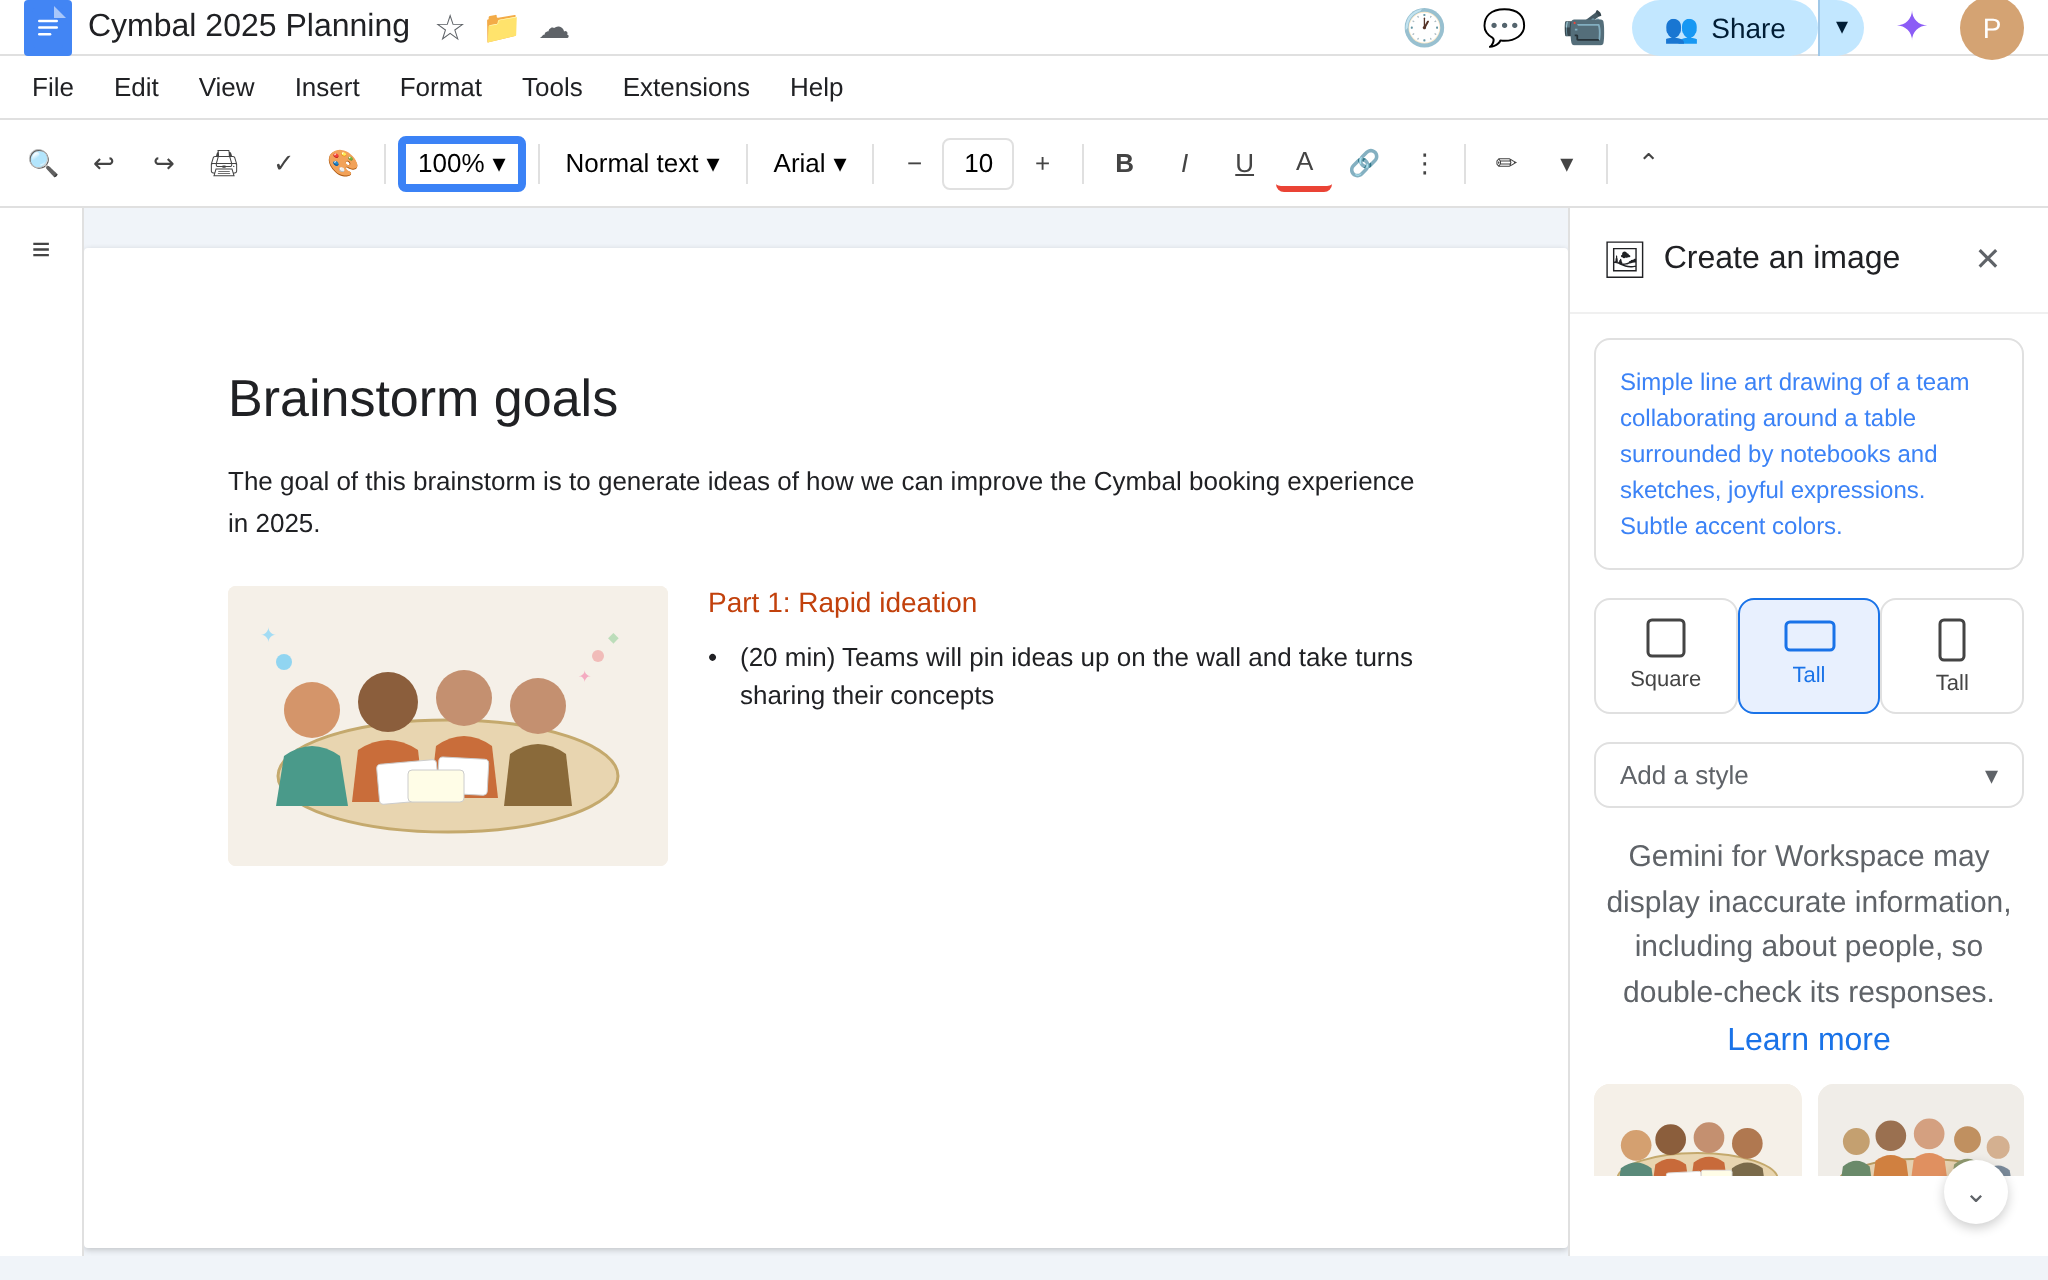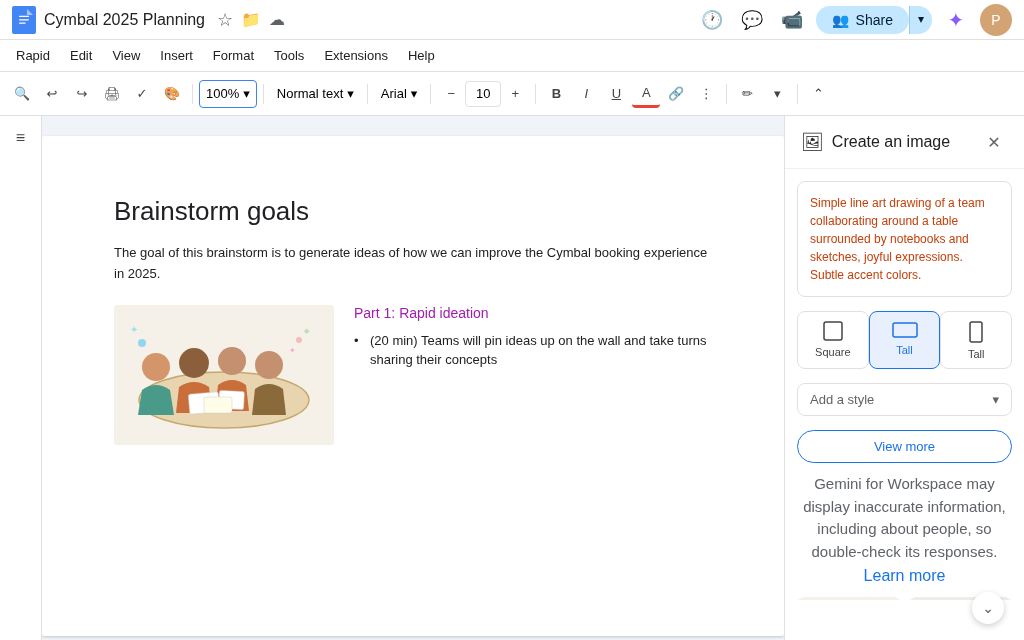--- a/index.html
+++ b/index.html
@@ -1,21 +1,21 @@
 <!DOCTYPE html>
 <html><head>
   <meta charset="utf-8">
   <style>
     * { box-sizing: border-box; margin: 0; padding: 0; }
     body { font-family: 'Arial', sans-serif; font-size: 13px; background: #f0f4f9; overflow: hidden; width: 1024px; height: 640px; }
 
     
     .title-bar {
       display: flex; align-items: center; gap: 8px;
-      background: #fff; padding: 4px 12px; height: 40px;
+      background: #fff; padding: 4px 12px; height: 28px;
       border-bottom: 1px solid #e0e0e0;
       text-align: center;
     }
     .doc-icon { width: 24px; height: 28px; background: #4285f4; border-radius: 2px; position: relative; display: flex; align-items: center; justify-content: center; }
     .doc-icon::before { content: ''; position: absolute; top: 3px; right: 3px; width: 0; height: 0; border-left: 6px solid #a8c7fa; border-top: 6px solid transparent; background: transparent; }
     .doc-icon svg { width: 16px; height: 20px; }
     .title-bar-title { font-size: 16px; font-weight: 400; color: #202124; }
     .title-bar-actions { display: flex; align-items: center; gap: 8px; margin-left: 4px; }
     .title-bar-actions span { font-size: 16px; color: #5f6368; cursor: pointer; }
     .spacer { flex: 1; }
@@ -37,52 +37,52 @@
 
     
     .toolbar {
       display: flex; align-items: center; gap: 2px;
       background: #fff; padding: 4px 8px; height: 44px;
       border-bottom: 1px solid #e0e0e0;
     }
     .toolbar-btn { height: 28px; min-width: 28px; display: flex; align-items: center; justify-content: center; border-radius: 4px; cursor: pointer; color: #444; font-size: 13px; border: none; background: none; padding: 0 4px; }
     .toolbar-sep { width: 1px; height: 20px; background: #e0e0e0; margin: 0 4px; }
     .toolbar-dropdown { display: flex; align-items: center; gap: 4px; border: 1px solid transparent; border-radius: 4px; padding: 2px 6px; cursor: pointer; font-size: 13px; height: 28px; }
-    .toolbar-zoom { border: 1px solid #3b82f6; border-radius: 4px; }
+    .toolbar-zoom { border: 4px solid #3b82f6; border-radius: 4px; }
     .font-size-ctrl { display: flex; align-items: center; }
     .font-size-box { border: 1px solid #e0e0e0; border-radius: 4px; width: 36px; height: 26px; text-align: center; font-size: 13px; display: flex; align-items: center; justify-content: center; }
 
     
     .main-layout { display: flex; height: calc(640px - 116px); }
 
     
     .sidebar-gutter { width: 42px; background: #fff; border-right: 1px solid #e0e0e0; display: flex; flex-direction: column; align-items: center; padding-top: 8px; gap: 8px; }
 
     
     .doc-area { flex: 1; overflow-y: auto; background: #f0f4f9; display: flex; justify-content: center; padding: 20px 0; }
     .doc-page { background: #fff; width: 752px; min-height: 500px; padding: 60px 72px; box-shadow: 0 1px 3px rgba(0,0,0,0.2); border-radius: 2px; }
     .doc-title { font-size: 26px; font-weight: 400; color: #202124; margin-bottom: 16px; }
     .doc-body { font-size: 13px; color: #202124; line-height: 1.6; margin-bottom: 20px; }
 
     .content-row { display: flex; gap: 20px; margin-top: 10px; }
     .image-placeholder { width: 220px; height: 140px; background: #f5f0e8; border-radius: 4px; flex-shrink: 0; overflow: hidden; display: flex; align-items: center; justify-content: center; }
     .content-right { flex: 1; }
-    .section-title { font-size: 14px; font-weight: 400; color: #a21caf; margin-bottom: 10px; }
+    .section-title { font-size: 14px; font-weight: 400; color: #c2410c; margin-bottom: 10px; }
     .bullet-list { list-style: none; padding: 0; }
     .bullet-list li { position: relative; padding-left: 16px; margin-bottom: 8px; font-size: 13px; color: #202124; line-height: 1.5; }
     .bullet-list li::before { content: '•'; position: absolute; left: 0; color: #202124; }
 
     
     .right-panel { width: 240px; background: #fff; border-left: 1px solid #e0e0e0; display: flex; flex-direction: column; overflow: hidden; }
     .panel-header { display: flex; align-items: center; justify-content: space-between; padding: 12px 16px; border-bottom: 1px solid #f0f0f0; }
     .panel-title { font-size: 16px; font-weight: 500; color: #202124; display: flex; align-items: center; gap: 8px; }
     .close-btn { width: 28px; height: 28px; display: flex; align-items: center; justify-content: center; border-radius: 50%; cursor: pointer; color: #5f6368; font-size: 16px; }
 
     .panel-body { flex: 1; overflow-y: auto; padding: 12px; }
-    .prompt-box { border: 1px solid #e0e0e0; border-radius: 8px; padding: 12px; font-size: 12px; color: #c2410c; line-height: 1.5; margin-bottom: 14px; background: #fff; }
+    .prompt-box { border: 1px solid #e0e0e0; border-radius: 8px; padding: 12px; font-size: 12px; color: #3b82f6; line-height: 1.5; margin-bottom: 14px; background: #fff; }
 
     .aspect-ratio-row { display: flex; gap: 0; margin-bottom: 14px; justify-content: center; }
     .aspect-btn { flex: 1; display: flex; flex-direction: column; align-items: center; gap: 4px; padding: 8px 6px; border: 1px solid #e0e0e0; border-radius: 8px; cursor: pointer; font-size: 11px; color: #444; background: #fff; }
     .aspect-btn.active { background: #e8f0fe; border-color: #1a73e8; color: #1a73e8; }
     .aspect-icon { display: flex; align-items: center; justify-content: center; }
 
     .style-dropdown { display: flex; align-items: center; justify-content: space-between; border: 1px solid #e0e0e0; border-radius: 8px; padding: 8px 12px; font-size: 13px; color: #5f6368; cursor: pointer; margin-bottom: 14px; }
 
     .view-more-btn { width: 100%; padding: 8px; border: 1px solid #1a73e8; border-radius: 20px; background: #fff; color: #1a73e8; font-size: 13px; cursor: pointer; margin-bottom: 10px; font-weight: 500; }
 
@@ -131,21 +131,21 @@
         <span>Share</span>
       </div>
       <div class="share-btn-caret">▾</div>
     </div>
     <div class="icon-btn gemini-star">✦</div>
     <div class="avatar">P</div>
   </div>
 </div>
 
 <div class="menu-bar">
-  <div class="menu-item">Rapid</div>
+  <div class="menu-item">File</div>
   <div class="menu-item">Edit</div>
   <div class="menu-item">View</div>
   <div class="menu-item">Insert</div>
   <div class="menu-item">Format</div>
   <div class="menu-item">Tools</div>
   <div class="menu-item">Extensions</div>
   <div class="menu-item">Help</div>
 </div>
 
 <div class="toolbar">
@@ -288,23 +288,20 @@
         </div>
       </div>
 
       
       <div class="style-dropdown">
         <span>Add a style</span>
         <span>▾</span>
       </div>
 
       
-      <button class="view-more-btn">
-        <span>View more</span>
-      </button>
 
       
       <p class="disclaimer">Gemini for Workspace may display inaccurate information, including about people, so double-check its responses.</p>
       <a class="learn-more">Learn more</a>
 
       
       <div class="image-grid">
 
         <div class="image-thumb">
           <svg viewBox="0 0 108 72" xmlns="http://www.w3.org/2000/svg" width="100%" height="100%">

